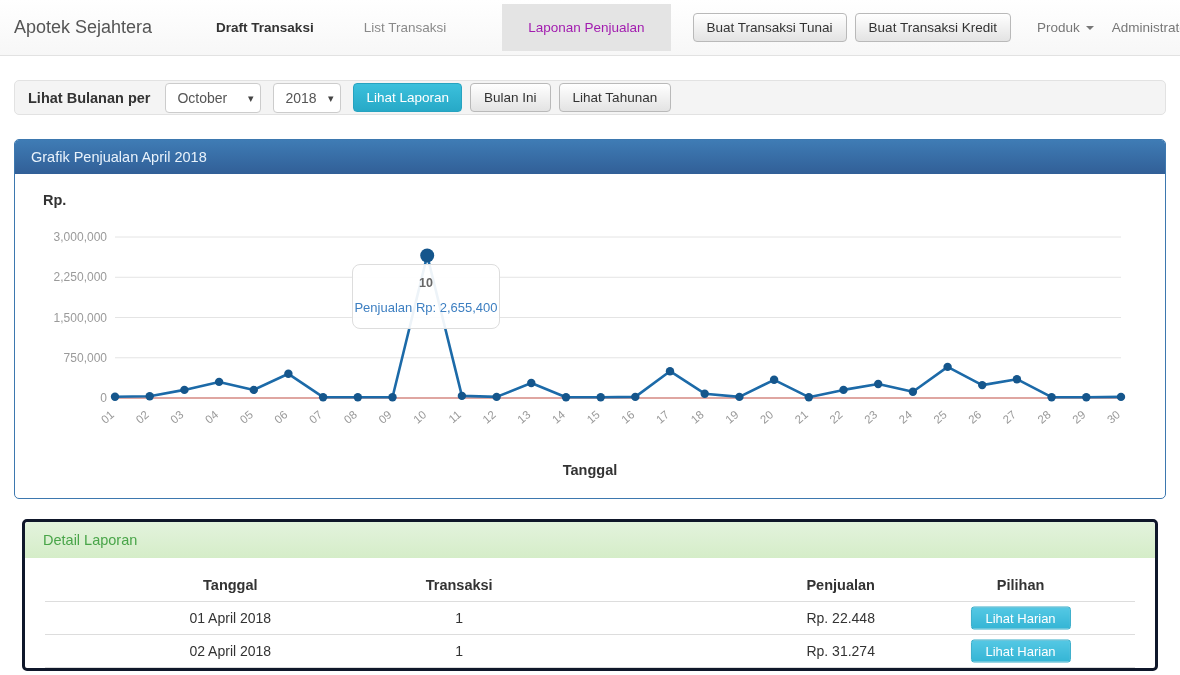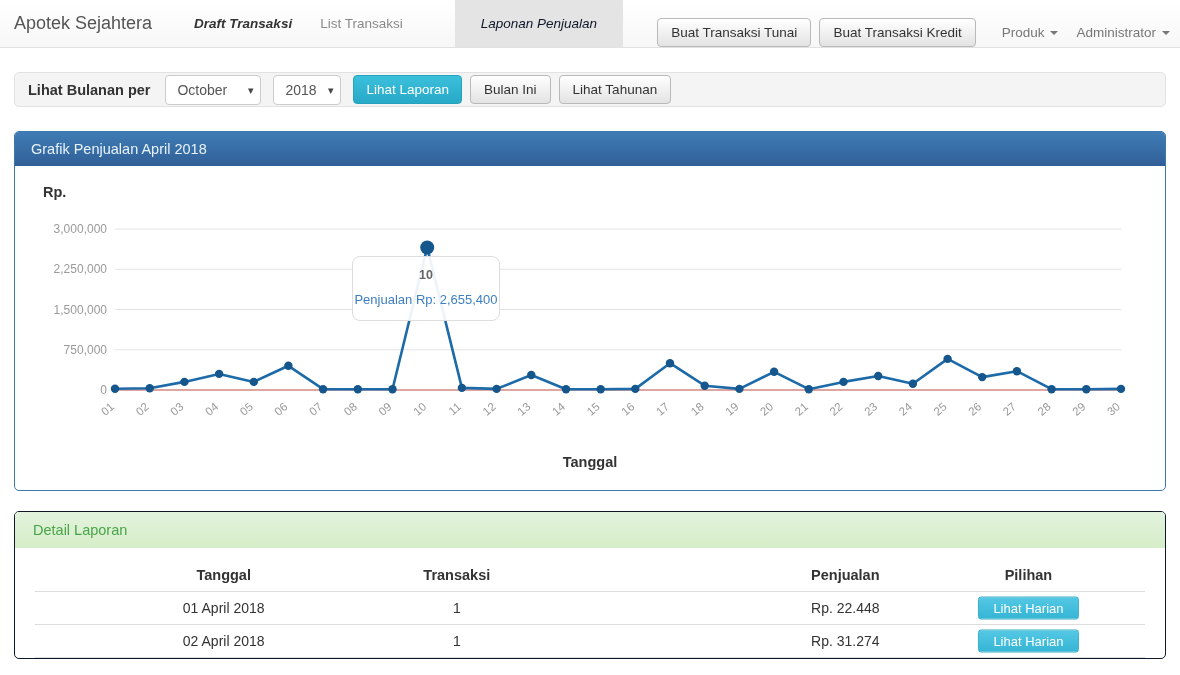--- a/index.html
+++ b/index.html
@@ -3,26 +3,26 @@
 <meta charset="utf-8">
 <style>
   * { box-sizing: border-box; }
   html,body { margin:0; padding:0; }
   body {
     width:1180px; height:675px; overflow:hidden; background:#fff;
     font-family:"Liberation Sans", sans-serif; color:#333;
   }
 
   
-  .navbar { height:48px; background:linear-gradient(#ffffff,#f7f7f7);
-    border-bottom:1px solid #e2e2e2; display:flex; align-items:flex-end; }
+  .navbar { height:56px; background:linear-gradient(#ffffff,#f7f7f7);
+    border-bottom:1px solid #e2e2e2; display:flex; align-items:center;gap:22px; }
   .brand { line-height:47px; padding:0 14px; font-size:18px; color:#555; white-space:nowrap; cursor:pointer; }
   .nav-link { line-height:47px; padding:0 14px; font-size:13.5px; color:#8a8a8a; cursor:pointer; white-space:nowrap; }
-  .nav-link.strong { color:#333; font-weight:bold; margin-left:14px;font-style:italic; }
-  .nav-link.tab-active { background:#e4e4e4; color:#0f172a; padding:0 26px; margin-left:38px;font-style:italic; }
+  .nav-link.strong { color:#333; font-weight:bold; margin-left:14px; }
+  .nav-link.tab-active { background:#e4e4e4; color:#a21caf; padding:0 26px; margin-left:20px; }
   .nav-right { margin-left:auto; display:flex; align-items:center; padding-right:10px; }
   .btn { cursor:pointer; display:inline-block; white-space:nowrap; }
   .btn-default { background:linear-gradient(#ffffff,#e3e3e3); border:1px solid #b9b9b9;
     border-radius:4px; color:#333; font-size:13.5px; padding:6px 13px; }
   .nav-right .btn-default { margin-right:8px; }
   .dropdown { color:#777; font-size:13.5px; margin-left:18px; display:flex; align-items:center; gap:6px; cursor:pointer; white-space:nowrap; }
   .caret { width:0; height:0; border-left:4px solid transparent; border-right:4px solid transparent; border-top:4px solid #777; }
 
   
   .well { margin:24px 14px 0; height:35px; background:#f4f4f4; border:1px solid #e2e2e2;
@@ -47,21 +47,21 @@
   #chart-svg { position:absolute; left:0; top:51px; font-family:"Liberation Sans",sans-serif; }
   .chart-tooltip { position:absolute; left:337px; top:90px; width:148px;
     background:rgba(255,255,255,0.92); border:1px solid #ddd; border-radius:8px;
     text-align:center; padding:11px 0 13px; }
   .chart-tooltip .tt-day { font-weight:bold; color:#666; font-size:12.5px; margin-bottom:10px; }
   .chart-tooltip .tt-val { color:#3d7fc1; font-size:13px; }
   .x-title { position:absolute; left:0; right:0; top:288px; text-align:center;
     font-weight:bold; font-size:14.5px; }
 
   
-  .panel-green { margin:20px 14px 0; border:1px solid #0f172a; border-radius:5px; background:#fff; }
+  .panel-green { margin:20px 22px 0; border:3px solid #0f172a; border-radius:5px; background:#fff; }
   .panel-green .panel-heading { background:linear-gradient(#e3f3dd,#d5edc8); color:#49a549;
     height:36px; line-height:36px; padding:0 18px; font-size:14.5px; border-radius:4px 4px 0 0; }
   .table-wrap { padding:0 20px; }
   .trow { position:relative; border-bottom:1px solid #ddd; }
   .trow.head { height:44px; }
   .trow.r { height:33px; }
   .cell { position:absolute; transform:translateX(-50%); white-space:nowrap; font-size:14px; }
   .trow.head .cell { bottom:8px; top:auto; transform:translateX(-50%); font-weight:bold; font-size:14.5px; }
   .trow.r .cell { top:50%; transform:translate(-50%,-50%); }
   .c1 { left:17%; } .c2 { left:38%; } .c3 { left:73%; } .c4 { left:89.5%; }

